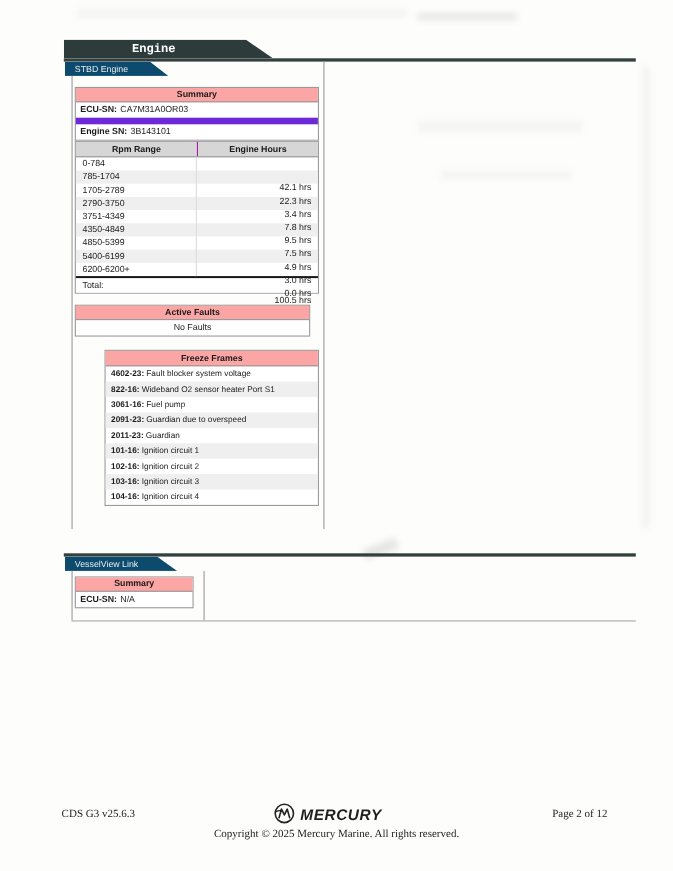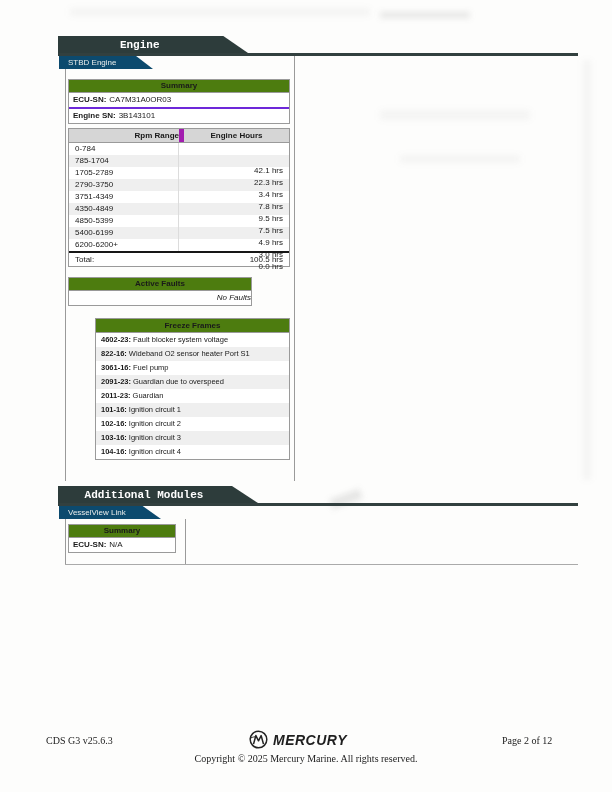--- a/index.html
+++ b/index.html
@@ -18,48 +18,48 @@
   .subtab{
     position:absolute;background:#0c4a6e;color:#e9edec;font-size:8px;
     display:flex;align-items:center;padding-left:9px;box-sizing:border-box;
     clip-path:polygon(0 0,82% 0,100% 100%,0 100%);
   }
   .vline{position:absolute;width:1px;background:#9a9a9a;}
   .hline{position:absolute;height:1px;background:#aaaaaa;}
   
   .box{position:absolute;border:1px solid #9a9a9a;background:#fff;box-sizing:border-box;}
   .box-hdr{
-    background:#4d7c0f;border-bottom:1px solid #9a9a9a;font-weight:bold;font-size:8px;
+    background:#fca5a5;border-bottom:1px solid #9a9a9a;font-weight:bold;font-size:8px;
     text-align:center;line-height:12px;height:12px;
   }
   .kv-row{
     font-size:8px;line-height:14px;height:14px;padding-left:4px;
-    border-bottom:2px solid #6d28d9;white-space:nowrap;overflow:hidden;
+    border-bottom:6px solid #6d28d9;white-space:nowrap;overflow:hidden;
   }
   .kv-row:last-child{border-bottom:none;}
   .kv-row b{margin-right:3px;}
   
   .rpm-head{display:flex;background:#d6d6d6;border-bottom:1px solid #9a9a9a;
     font-weight:bold;font-size:8px;height:13px;line-height:13px;}
-  .rpm-head .c1{width:110px;text-align:right;border-right:5px solid #a21caf;}
+  .rpm-head .c1{width:110px;text-align:center;border-right:1px solid #a21caf;}
   .rpm-head .c2{flex:1;text-align:center;}
   .trow{display:flex;font-size:8px;height:12px;line-height:12px;gap:24px;}
   .trow:nth-child(even){background:#efefef;}
   .trow .cell-l{width:110px;padding-left:6px;box-sizing:border-box;border-right:1px solid #dcdcdc;}
   .trow .cell-r{flex:1;text-align:right;padding-right:6px;box-sizing:border-box;margin-top:22px;}
   .total-sep{height:2px;background:#161616;}
-  .total-row{display:flex;font-size:8px;height:13px;line-height:13px;background:#fff;}
+  .total-row{display:flex;font-size:8px;height:13px;line-height:13px;background:#fff;flex-direction:column;}
   .total-row .cell-l{width:110px;padding-left:6px;box-sizing:border-box;}
   .total-row .cell-r{flex:1;text-align:right;padding-right:6px;box-sizing:border-box;}
   
   .frow{font-size:7.5px;height:14px;line-height:14px;padding-left:5px;white-space:nowrap;overflow:hidden;}
   .frow:nth-child(even){background:#efefef;}
   .frow b{margin-right:2px;}
   
-  .center-row{font-size:8px;height:14px;line-height:14px;text-align:right;font-style:italic;}
+  .center-row{font-size:8px;height:14px;line-height:14px;text-align:center;}
   
   .foot-text{position:absolute;font-family:"Liberation Serif",serif;font-size:10px;color:#222;}
   .brandwrap{position:absolute;display:flex;align-items:center;gap:4px;}
   .brandname{font-family:"Liberation Sans",sans-serif;font-weight:bold;font-style:italic;
     font-size:14px;letter-spacing:0.5px;color:#1f1f1f;}
   
   .smudge{position:absolute;background:rgba(70,70,70,0.05);filter:blur(3px);pointer-events:none;}
   .smudge.dark{background:rgba(60,60,60,0.12);}
 </style>
 </head>
@@ -138,60 +138,57 @@
           <span class="cell-r">0.0 hrs</span>
         </div>
     </div>
     <div class="total-sep"></div>
     <div class="total-row">
       <span class="cell-l">Total:</span>
       <span class="cell-r">100.5 hrs</span>
     </div>
   </div>
 
-  <div class="box" style="left:68px;top:277px;width:184px;">
+  <div class="box" style="left:68px;top:277px;width:214px;">
     <div class="box-hdr">Active Faults</div>
     <div class="center-row">No Faults</div>
   </div>
 
   <div class="box" style="left:95px;top:318px;width:195px;">
     <div class="box-hdr" style="height:13px;line-height:13px;">Freeze Frames</div>
     <div>
       <div class="frow"><b>4602-23:</b><span>Fault blocker system voltage</span></div>
       <div class="frow"><b>822-16:</b><span>Wideband O2 sensor heater Port S1</span></div>
       <div class="frow"><b>3061-16:</b><span>Fuel pump</span></div>
       <div class="frow"><b>2091-23:</b><span>Guardian due to overspeed</span></div>
       <div class="frow"><b>2011-23:</b><span>Guardian</span></div>
       <div class="frow"><b>101-16:</b><span>Ignition circuit 1</span></div>
       <div class="frow"><b>102-16:</b><span>Ignition circuit 2</span></div>
       <div class="frow"><b>103-16:</b><span>Ignition circuit 3</span></div>
       <div class="frow"><b>104-16:</b><span>Ignition circuit 4</span></div>
     </div>
   </div>
 
-  <div class="banner" style="left:58px;top:486px;width:200px;height:17px;">
-    <span>Additional Modules</span>
-  </div>
   <div class="thickline" style="left:58px;top:503px;width:520px;"></div>
   <div class="subtab" style="left:59px;top:506px;width:102px;height:13px;">
     <span>VesselView Link</span>
   </div>
 
   <div class="vline" style="left:65px;top:519px;height:45px;"></div>
   <div class="vline" style="left:185px;top:519px;height:45px;"></div>
   <div class="hline" style="left:65px;top:564px;width:513px;"></div>
 
   <div class="box" style="left:68px;top:524px;width:108px;">
     <div class="box-hdr">Summary</div>
     <div class="kv-row">
       <b>ECU-SN:</b><span>N/A</span>
     </div>
   </div>
 
-  <div class="foot-text" style="left:46px;top:735px;">CDS G3 v25.6.3</div>
+  <div class="foot-text" style="left:56px;top:735px;">CDS G3 v25.6.3</div>
 
   <div class="brandwrap" style="left:248px;top:729px;">
     <svg width="21" height="21" viewBox="0 0 24 24">
       <circle cx="12" cy="12" r="9.5" fill="none" stroke="#242424" stroke-width="1.7"></circle>
       <path d="M6.5 16.5 L9 7.5 L12 13.5 L15 7.5 L17.5 16.5" fill="none" stroke="#242424" stroke-width="1.7" stroke-linejoin="round" stroke-linecap="round"></path>
       <path d="M2.5 10.5 C4.5 9.2 7 8.6 9.5 8.8" fill="none" stroke="#242424" stroke-width="1.2" stroke-linecap="round"></path>
     </svg>
     <span class="brandname">MERCURY</span>
   </div>
 

